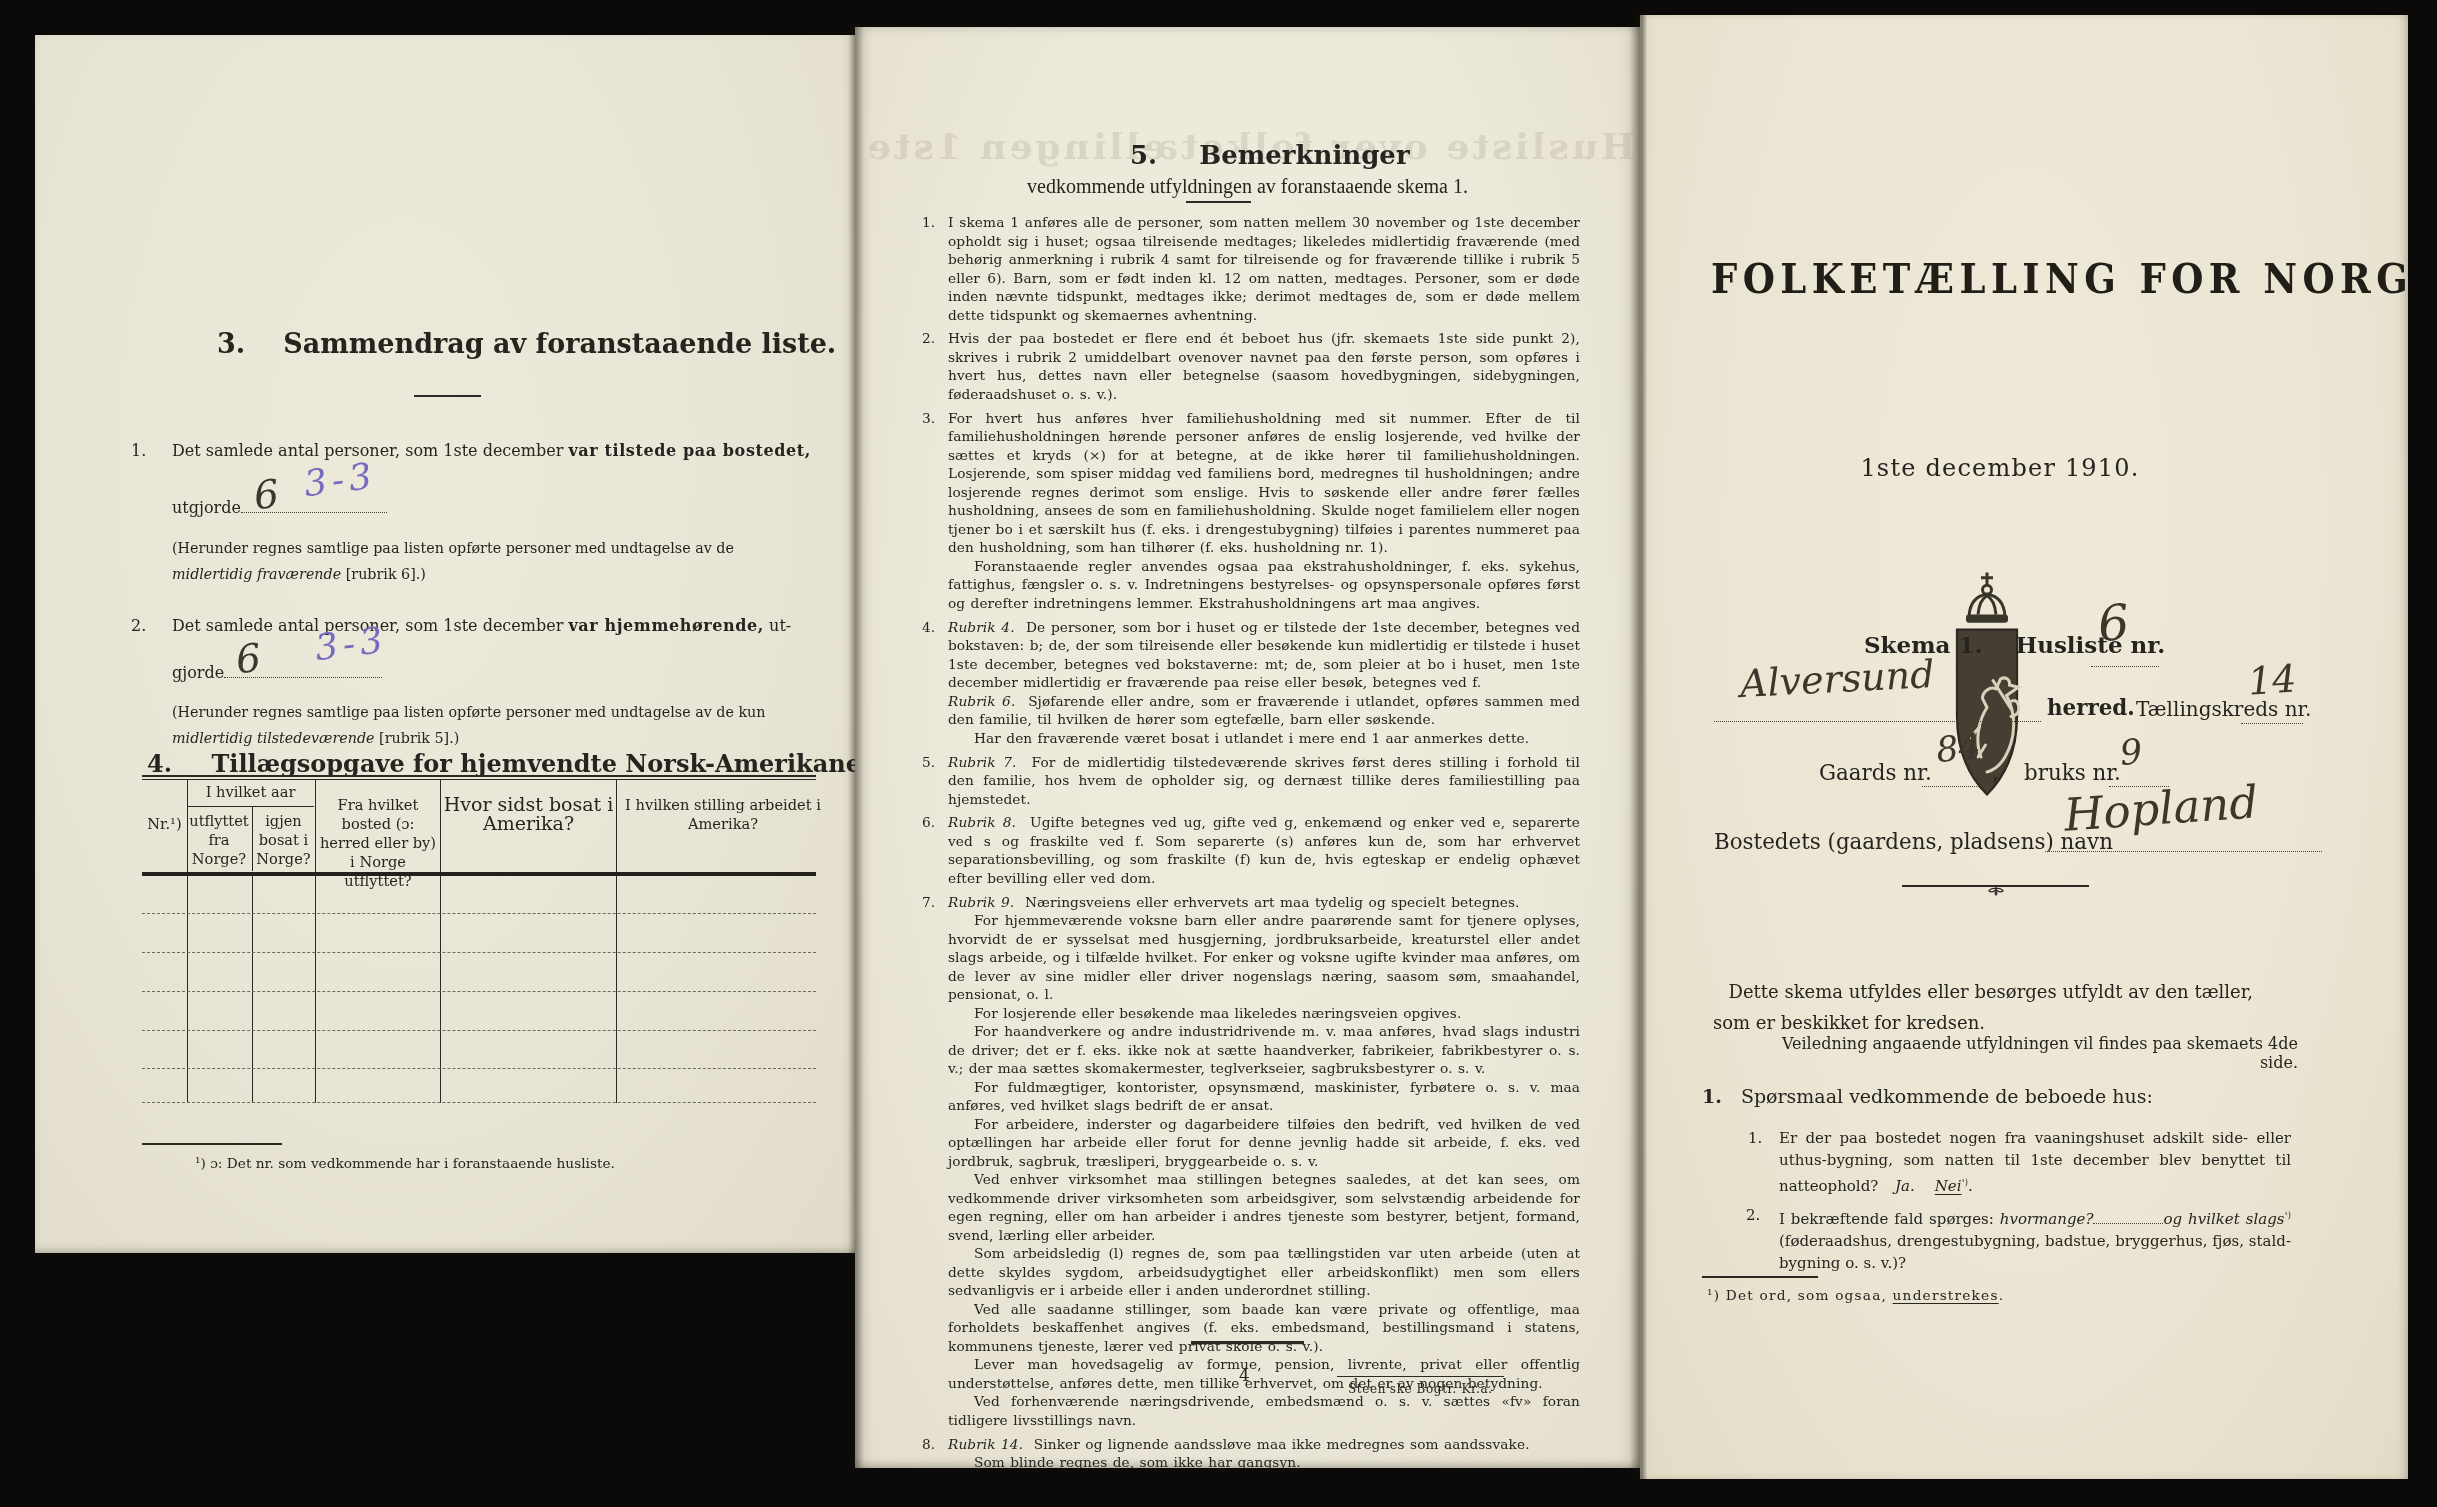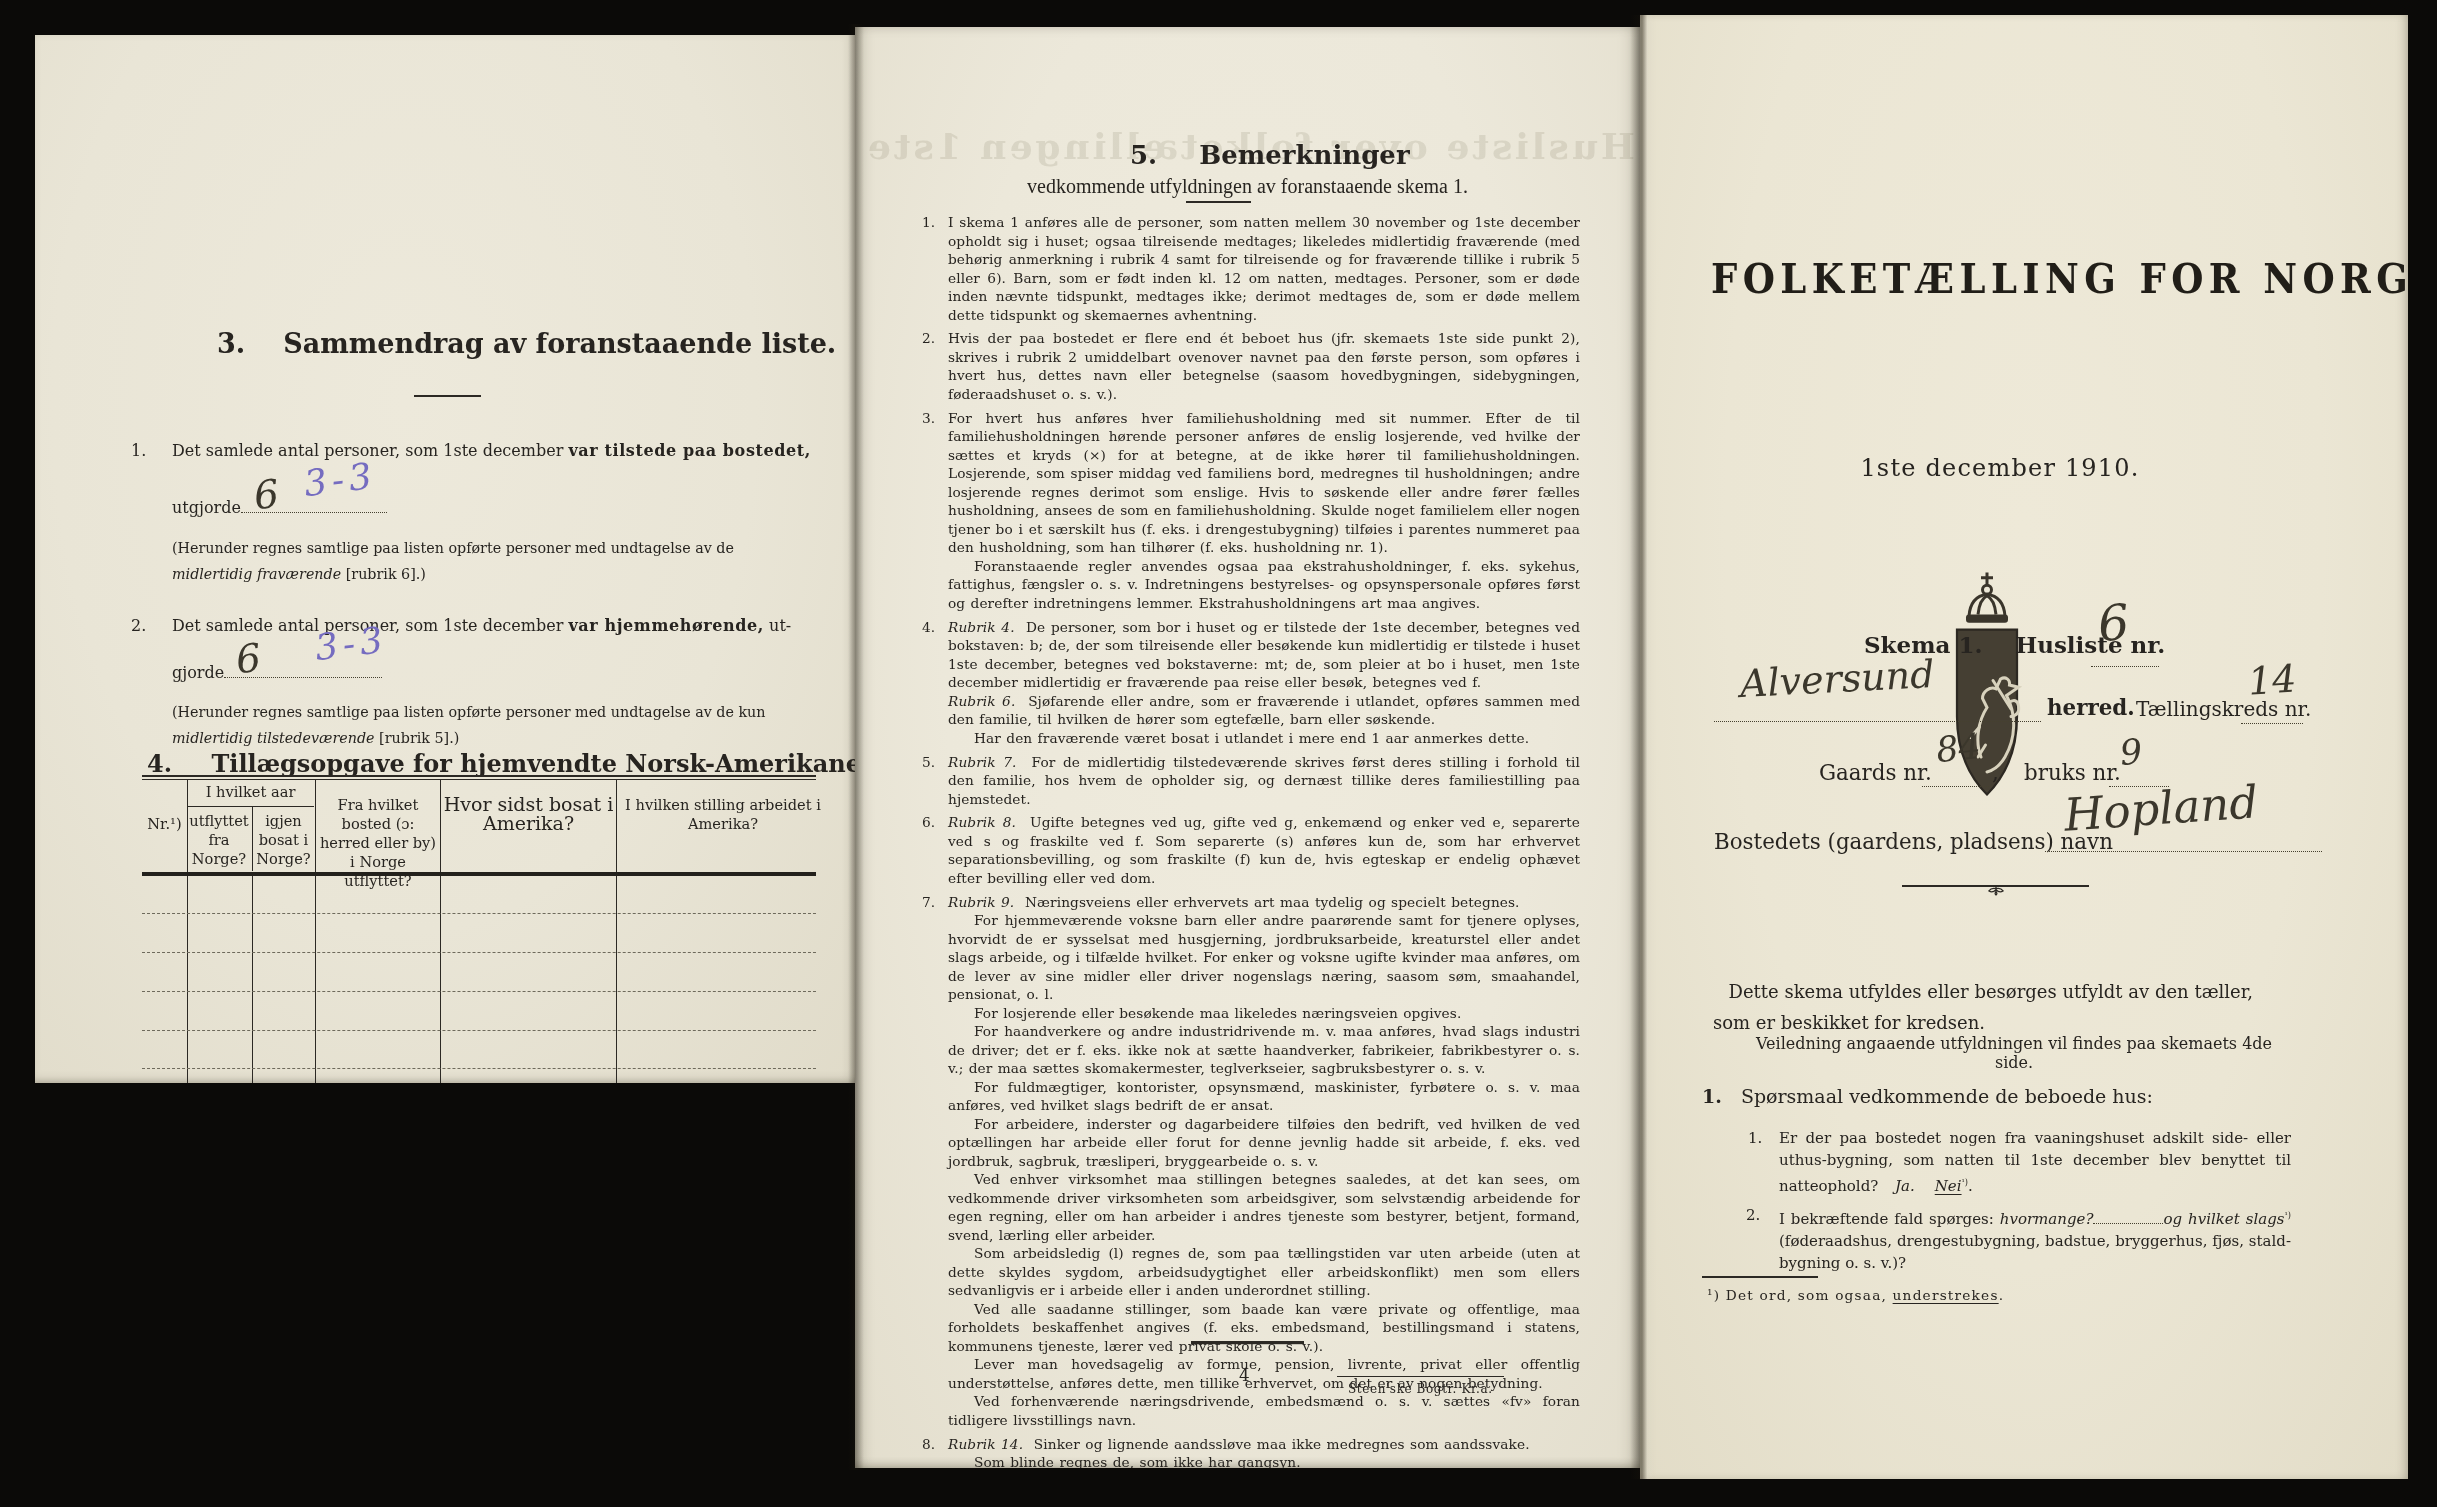--- a/index.html
+++ b/index.html
@@ -5,21 +5,21 @@
 <style>
   html,body{margin:0;padding:0;}
   body{
     width:2438px;height:1508px;position:relative;overflow:hidden;
     background:#0b0a08;
     font-family:"DejaVu Serif","Liberation Serif",serif;
     color:#272420;
   }
   .page{position:absolute;overflow:hidden;}
   #page-left{
-    left:35px;top:35px;width:821px;height:1048px;
+    left:35px;top:35px;width:821px;height:1218px;
     background:radial-gradient(ellipse at 45% 35%, #ede9db 0%, #e9e5d6 55%, #e0dbc9 100%);
     box-shadow:inset -8.3px 0 13px -8.3px rgba(40,35,20,.45), inset 0 -6px 10.7px -6px rgba(40,35,20,.35);
   }
   #page-mid{
     left:855px;top:27px;width:785px;height:1441px;
     background:radial-gradient(ellipse at 50% 40%, #efebdd 0%, #ece8da 55%, #e3decd 100%);
     box-shadow:inset 10.7px 0 15.5px -9.5px rgba(40,35,20,.5), inset -12px 0 18px -10.7px rgba(40,35,20,.5), inset 0 -6px 10.7px -6px rgba(40,35,20,.3);
   }
   #page-right{
     left:1640px;top:15px;width:768px;height:1464px;
@@ -290,21 +290,21 @@
   <div class="dotline" style="left:405px;top:836px;width:277px;"></div>
 
   <div class="abs" style="left:262px;top:870px;width:187px;">
     <div class="rule" style="height:1.5px;"></div>
     <svg width="20" height="10.7" viewBox="0 0 34 18" style="display:block;margin:-1.2px auto 0;">
       <path d="M17 1 v10 M17 6 q-8 -2 -12 4 q6 4 12 -2 q6 6 12 2 q-4 -6 -12 -4 M17 11 q-3 4 0 6 q3 -2 0 -6" stroke="#2c2924" stroke-width="2.2" fill="none" stroke-linecap="round"></path>
     </svg>
   </div>
 
   <div class="abs r-note1" style="left:73px;top:961px;width:556px;">Dette skema utfyldes eller besørges utfyldt av den tæller, som er beskikket for kredsen.</div>
-  <div class="abs r-note2" style="left:100px;top:1019px;width:548px;text-align:center;">Veiledning angaaende utfyldningen vil findes paa skemaets 4de side.</div>
+  <div class="abs r-note2" style="left:110px;top:1019px;width:548px;text-align:right;">Veiledning angaaende utfyldningen vil findes paa skemaets 4de side.</div>
 
   <div class="abs r-qhead" style="left:62px;top:1070px;">
     <span class="bold">1.</span>
     <span style="margin-left:13px;">Spørsmaal vedkommende de beboede hus:</span>
   </div>
 
   <div class="abs r-q" style="left:108px;top:1112px;">1.</div>
   <div class="abs r-q" style="left:139px;top:1112px;width:512px;">
     <span>Er der paa bostedet nogen fra vaaningshuset adskilt side- eller uthus-bygning, som natten til 1ste december blev benyttet til natteophold?</span><span class="ja">Ja.</span><span class="nei u">Nei</span><sup>¹)</sup><span>.</span>
   </div>

